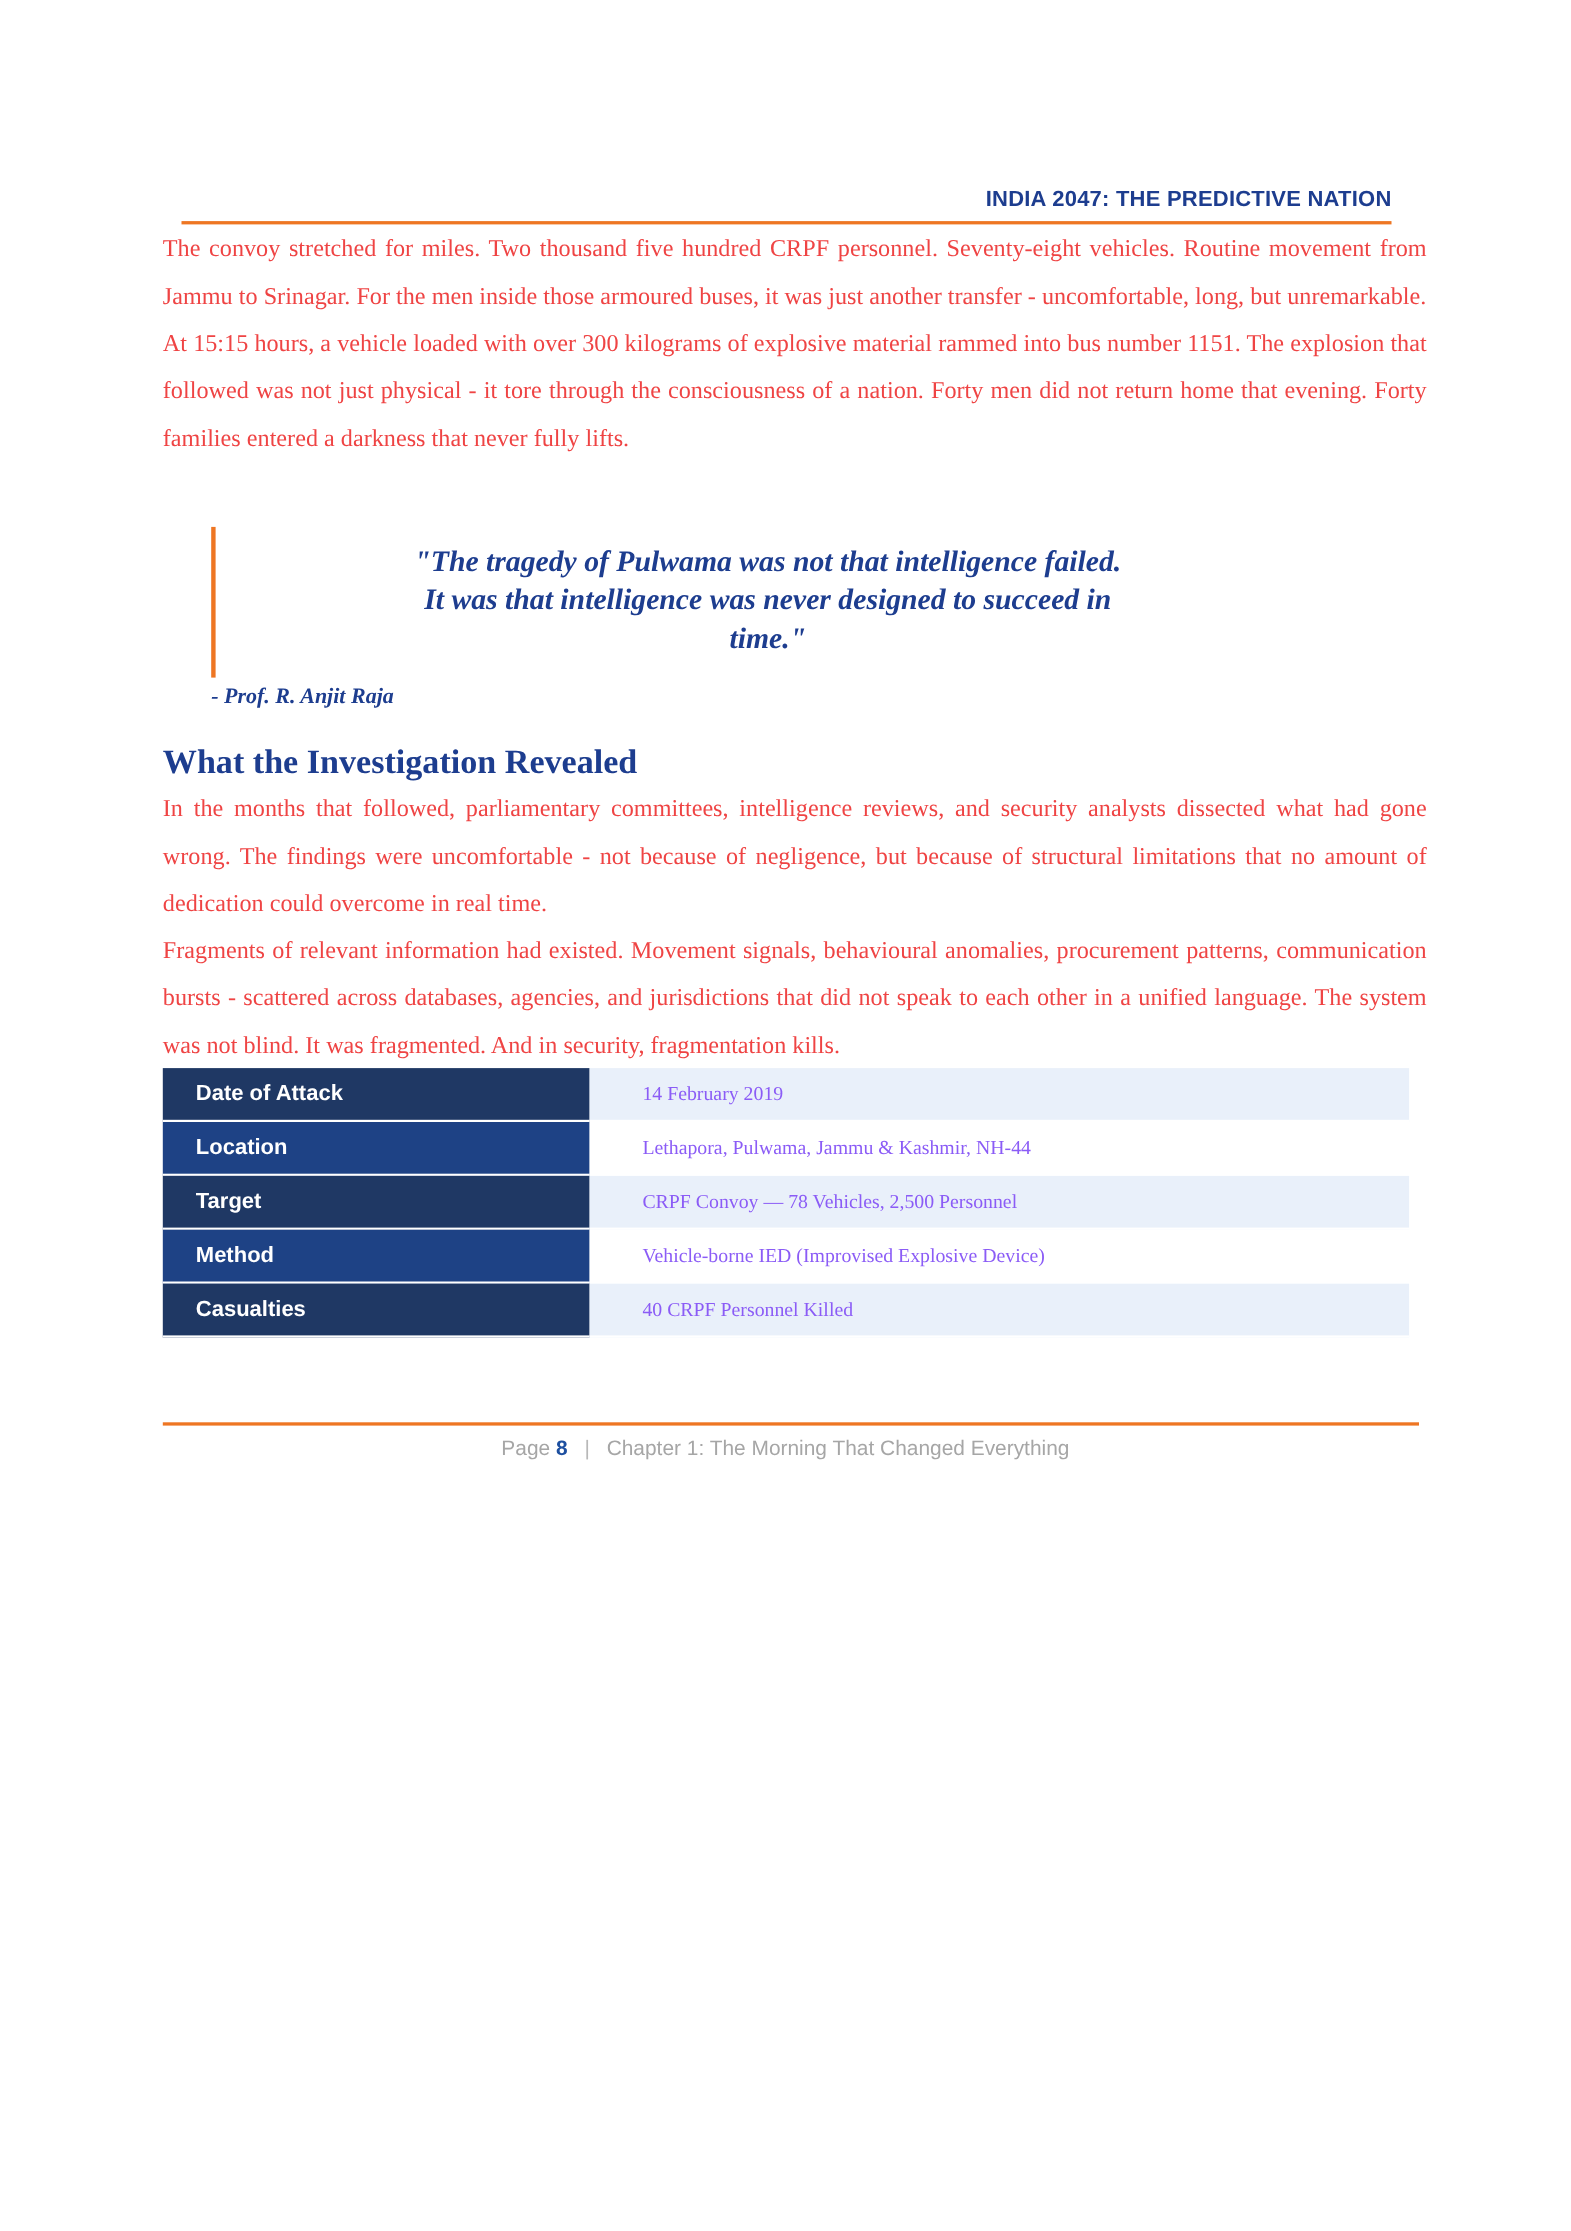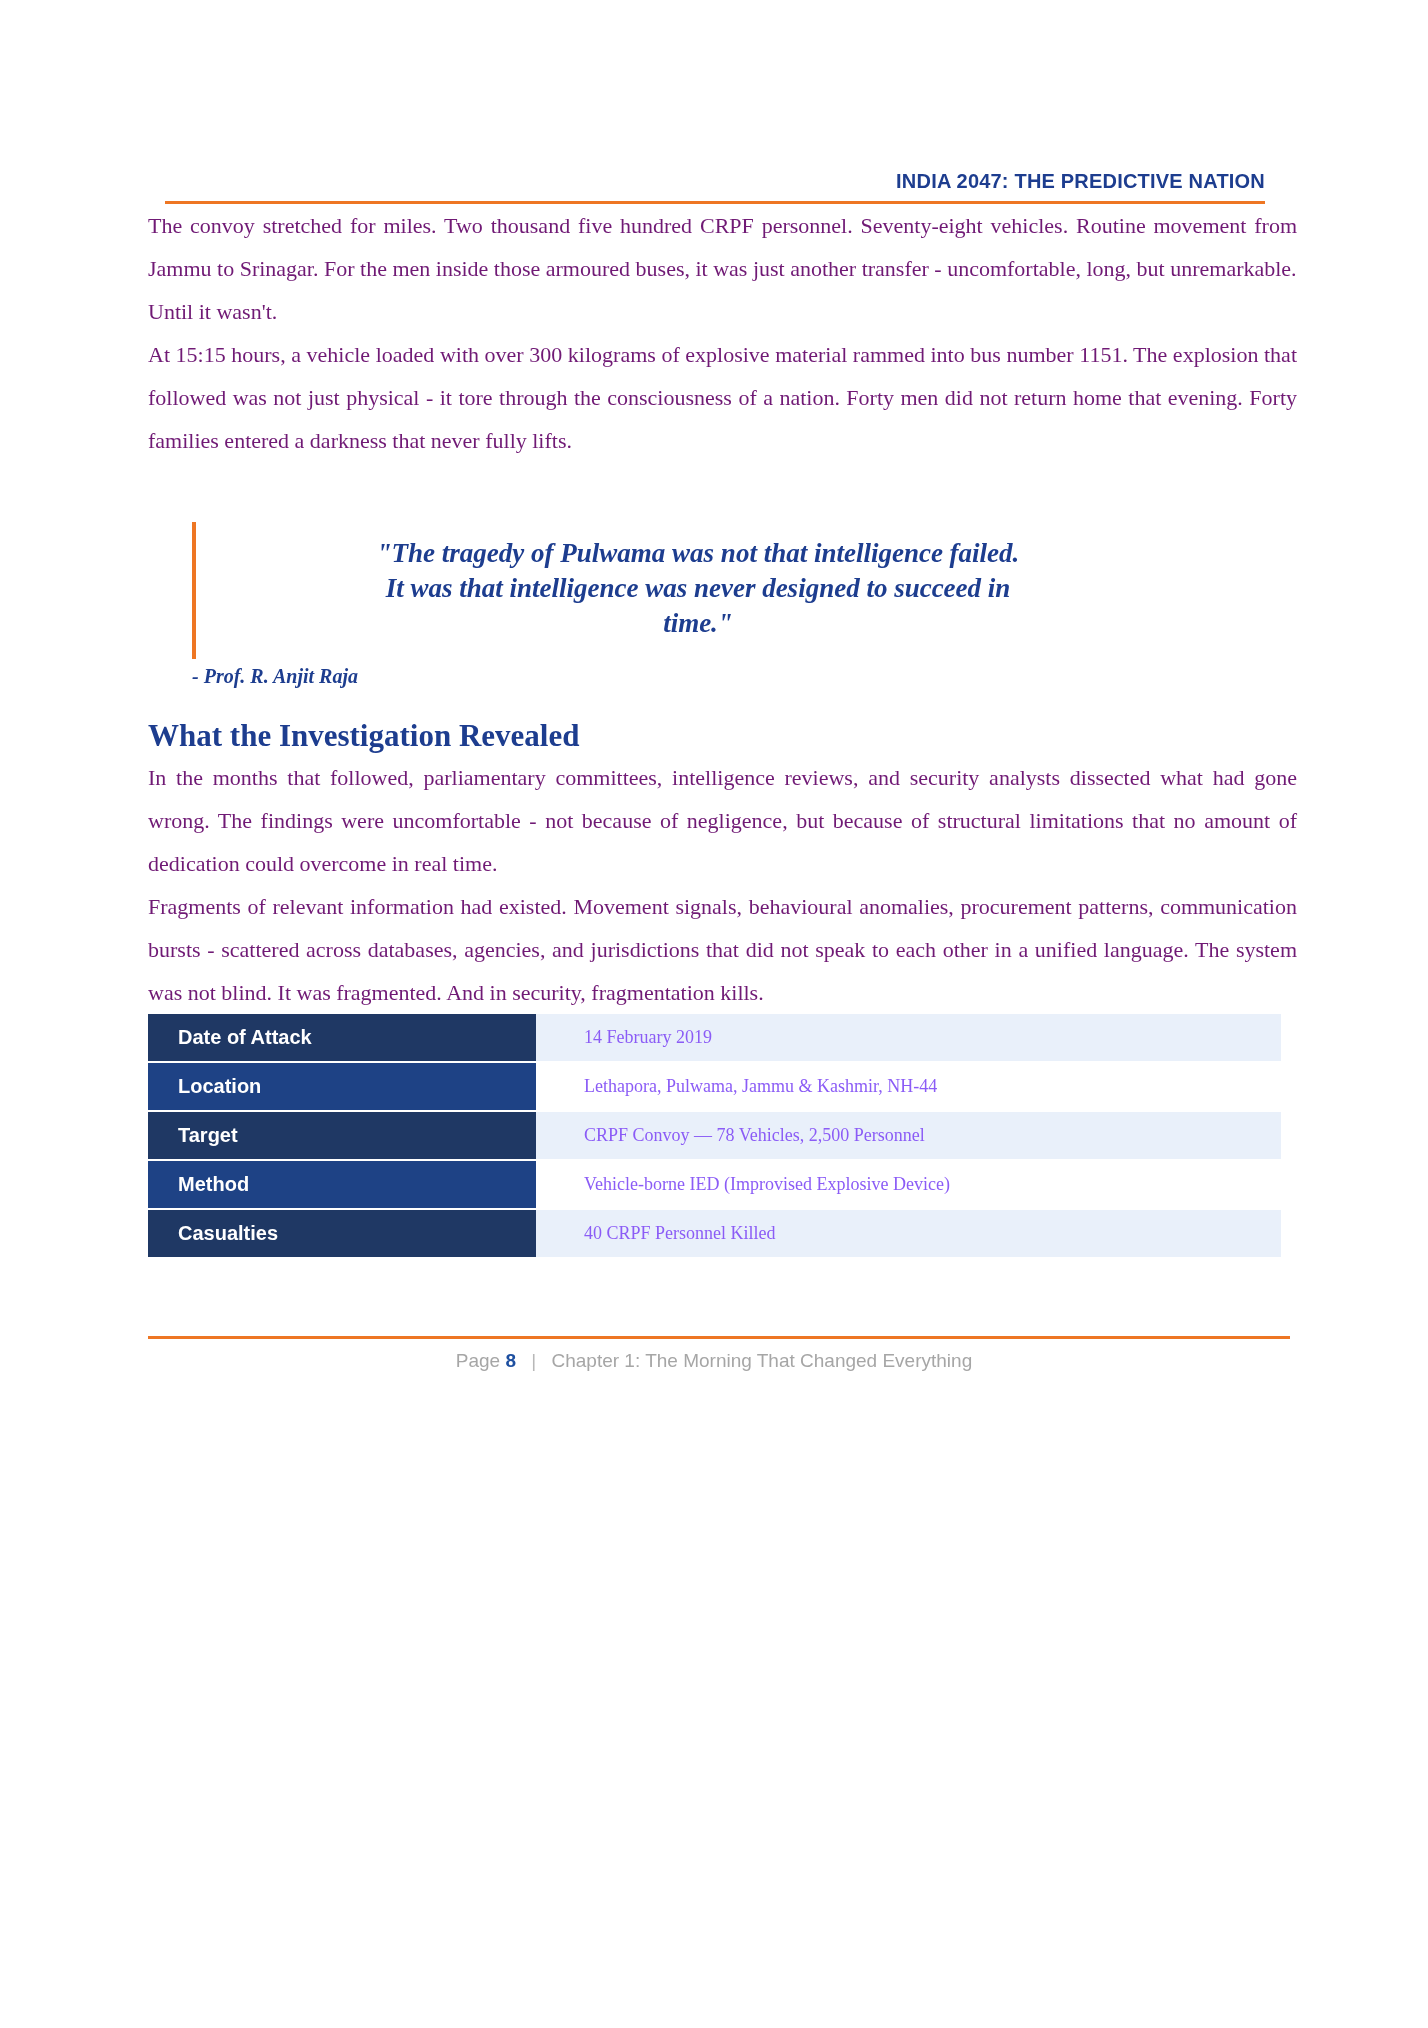--- a/index.html
+++ b/index.html
@@ -24,21 +24,21 @@
     letter-spacing: 0.2px;
   }
   .header-rule { margin-top: 7px; height: 3px; background: #ee7623; }
 
   
   .content { margin: 0 131px 0 148px; }
   .content p {
     margin: 0;
     font-size: 22px;
     line-height: 43px;
-    color: #701a75;
+    color: #ef4444;
     text-align: justify;
   }
   .p-convoy    { margin-top: 52px; }
   .p-until     { margin-top: 66px; text-align: left; }
   .p-attack    { margin-top: 60px; }
   .p-months    { margin-top: 14px; }
   .p-fragments { margin-top: 66px; }
 
   
   .quote-block {
@@ -127,21 +127,20 @@
 
   <div class="header">
     <div class="header-title">INDIA 2047: THE PREDICTIVE NATION</div>
     <div class="header-rule"></div>
   </div>
 
   <div class="content">
 
     <p class="p-convoy">The convoy stretched for miles. Two thousand five hundred CRPF personnel. Seventy-eight vehicles. Routine movement from Jammu to Srinagar. For the men inside those armoured buses, it was just another transfer - uncomfortable, long, but unremarkable.</p>
 
-    <p class="p-until">Until it wasn't.</p>
 
     <p class="p-attack">At 15:15 hours, a vehicle loaded with over 300 kilograms of explosive material rammed into bus number 1151. The explosion that followed was not just physical - it tore through the consciousness of a nation. Forty men did not return home that evening. Forty families entered a darkness that never fully lifts.</p>
 
     <div class="quote-block">
       <div class="quote-line">"The tragedy of Pulwama was not that intelligence failed.</div>
       <div class="quote-line">It was that intelligence was never designed to succeed in</div>
       <div class="quote-line">time."</div>
     </div>
     <div class="quote-attribution">- Prof. R. Anjit Raja</div>
 

